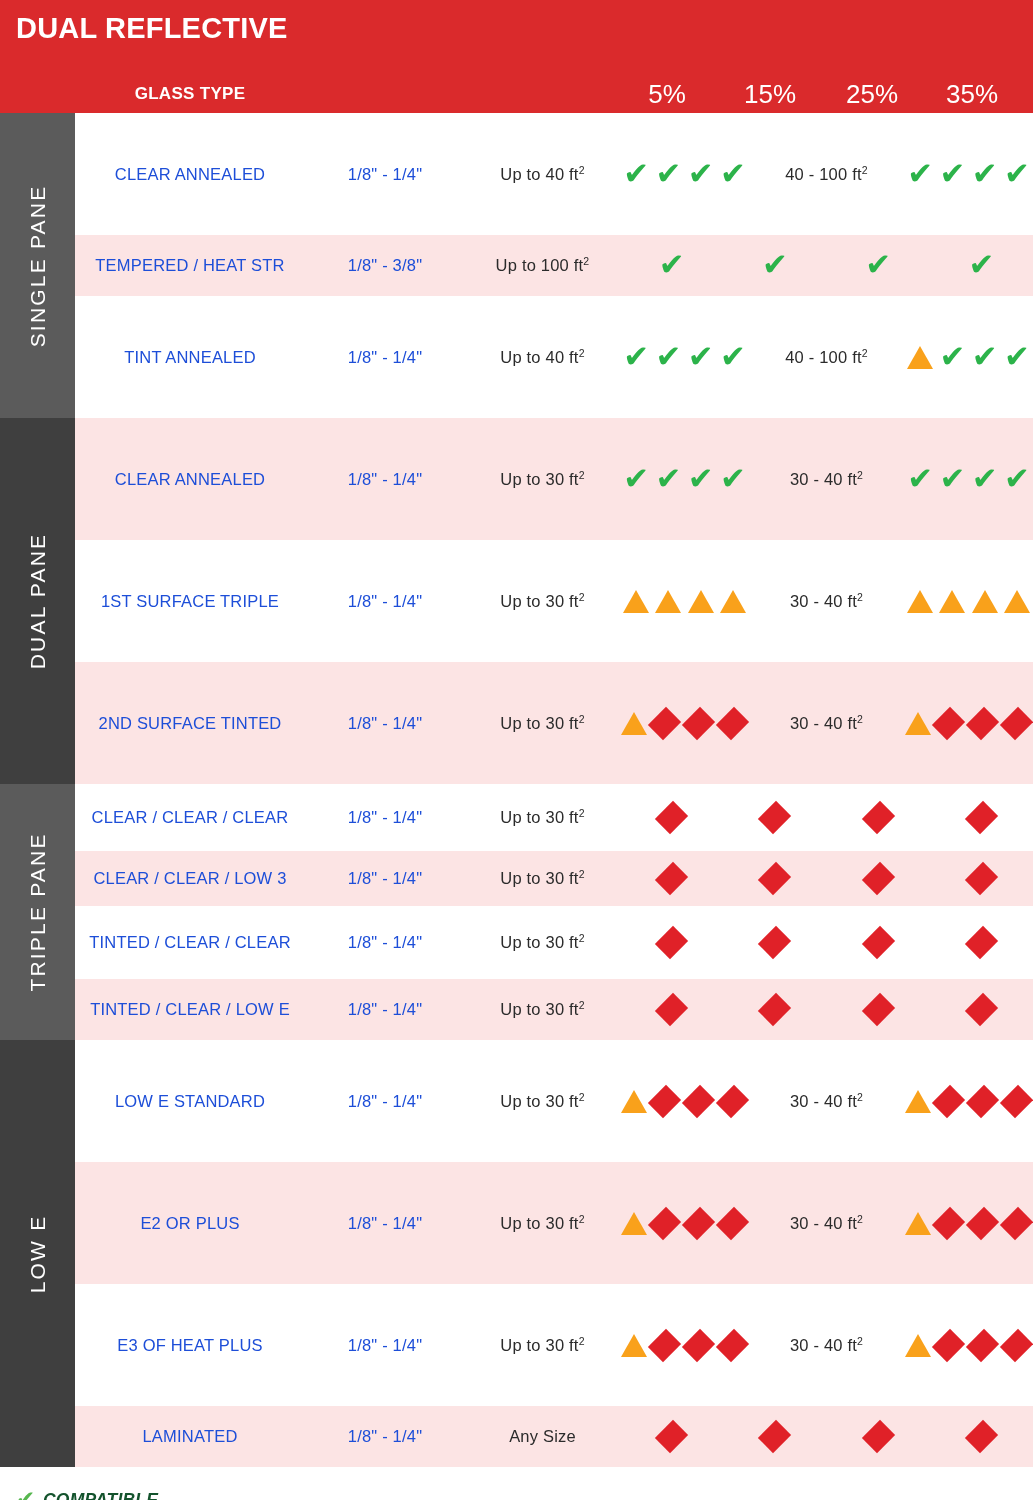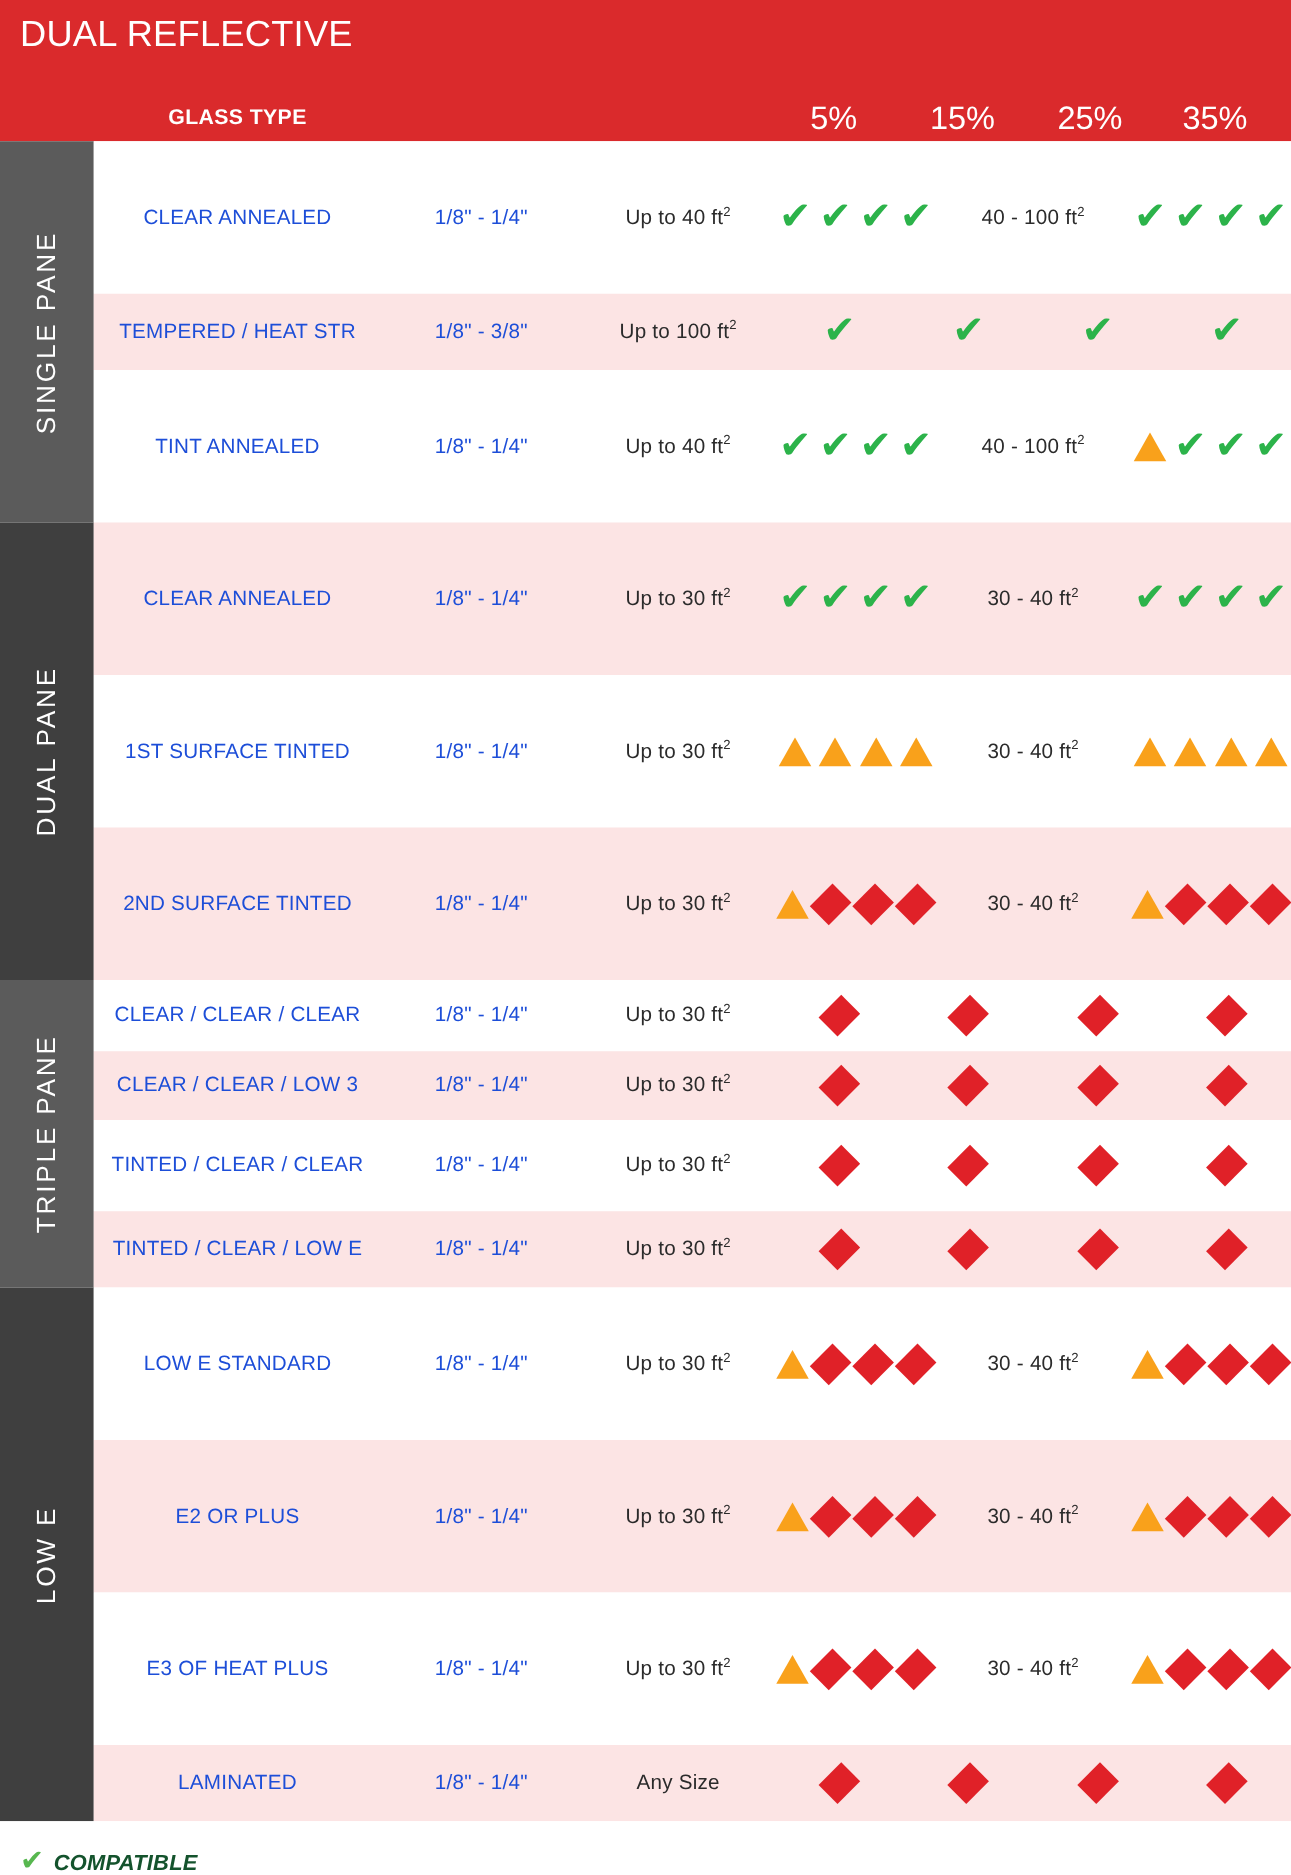--- a/index.html
+++ b/index.html
@@ -23,21 +23,21 @@
     position: relative;
     width: 1033px;
     height: 113px;
     background: #da2a2c;
   }
   .header-title {
     position: absolute;
     left: 16px;
     top: 14px;
     font-size: 29px;
-    font-weight: normal;
+    font-weight: bold;
     color: #ffffff;
     letter-spacing: 0.2px;
     line-height: 1;
   }
   .hdr-col {
     position: absolute;
     color: #ffffff;
     text-align: center;
     font-weight: normal;
   }
@@ -350,21 +350,21 @@
                 <div class="cell-mark">
                   <span class="mark mark-check">✔</span>
                 </div>
                 <div class="cell-mark">
                   <span class="mark mark-check">✔</span>
                 </div>
               </div>
             </div>
           </div>
           <div class="grp alt-white" style="height: 122px;">
-            <div class="cell-type">1ST SURFACE TINTED</div>
+            <div class="cell-type">1ST SURFACE TRIPLE</div>
             <div class="cell-thick">1/8" - 1/4"</div>
             <div class="subrows">
               <div class="subrow">
                 <div class="cell-size"><span>Up to 30 ft</span><sup>2</sup></div>
                 <div class="cell-mark">
                   <span class="mark mark-tri"></span>
                 </div>
                 <div class="cell-mark">
                   <span class="mark mark-tri"></span>
                 </div>
@@ -440,21 +440,21 @@
               </div>
             </div>
           </div>
         </div>
       </div>
       <div class="section">
         <div class="sidebar-cell shade-a">
           <div class="sidebar-label">TRIPLE PANE</div>
         </div>
         <div class="section-rows">
-          <div class="grp alt-white" style="height: 57px; justify-content: flex-end;">
+          <div class="grp alt-white" style="height: 67px; justify-content: flex-end;">
             <div class="cell-type">CLEAR / CLEAR / CLEAR</div>
             <div class="cell-thick">1/8" - 1/4"</div>
             <div class="subrows">
               <div class="subrow">
                 <div class="cell-size"><span>Up to 30 ft</span><sup>2</sup></div>
                 <div class="cell-mark">
                   <span class="mark-dia-wrap">
                     <span class="mark mark-dia"></span>
                   </span>
                 </div>

